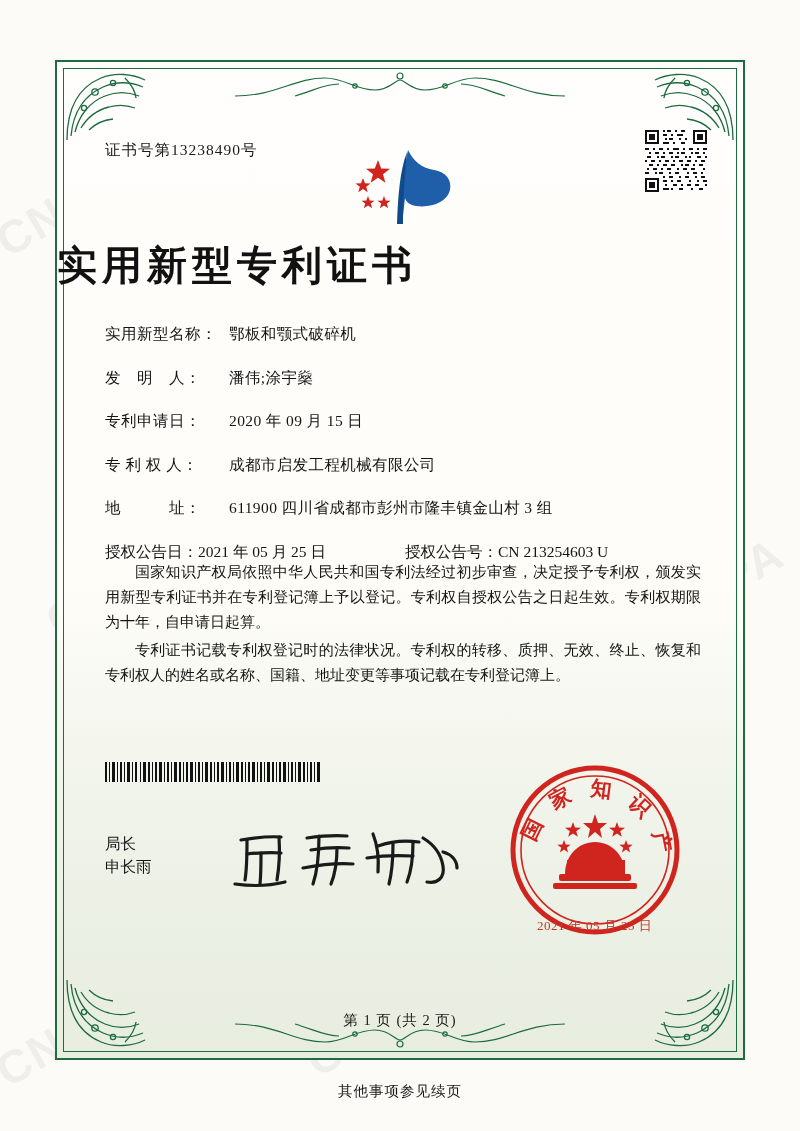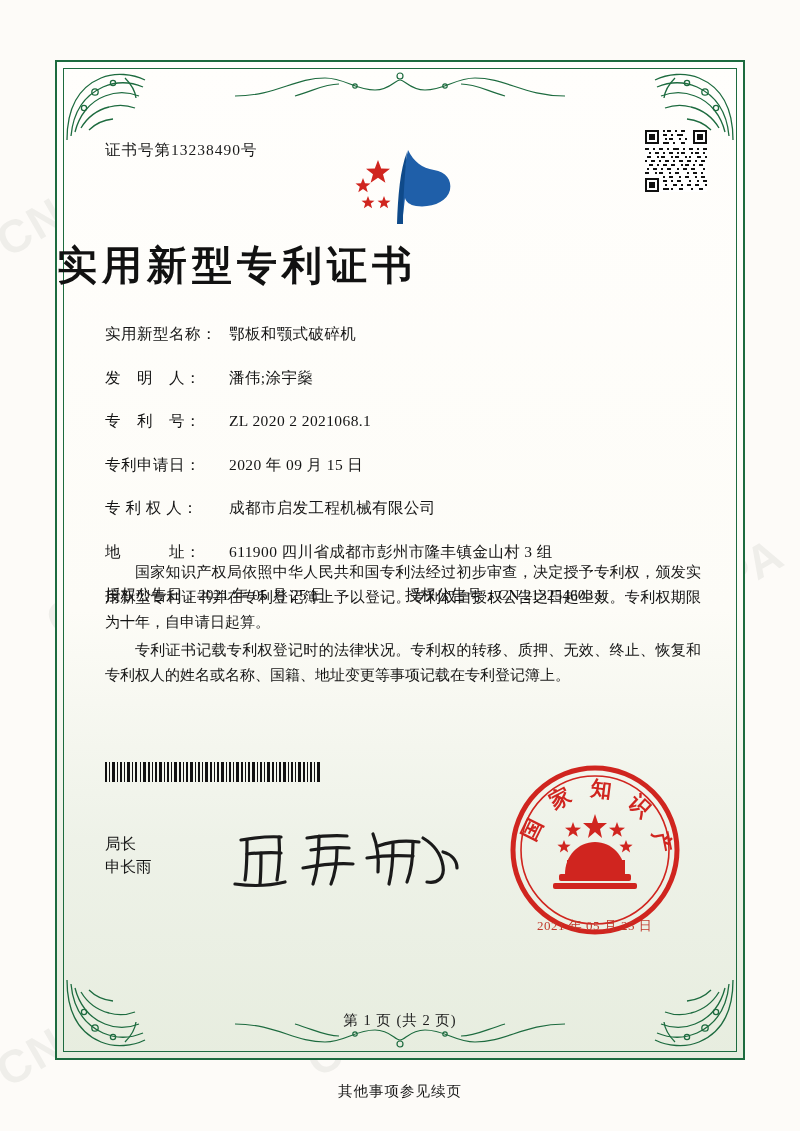--- a/index.html
+++ b/index.html
@@ -478,24 +478,20 @@
     <div class="fields">
       <div class="field">
         <div class="f-label">实用新型名称：</div>
         <div class="f-value">鄂板和颚式破碎机</div>
       </div>
       <div class="field">
         <div class="f-label">发　明　人：</div>
         <div class="f-value">潘伟;涂宇燊</div>
       </div>
       <div class="field">
-        <div class="f-label">专　利　号：</div>
-        <div class="f-value">ZL 2020 2 2021068.1</div>
-      </div>
-      <div class="field">
         <div class="f-label">专利申请日：</div>
         <div class="f-value">2020 年 09 月 15 日</div>
       </div>
       <div class="field">
         <div class="f-label">专 利 权 人：</div>
         <div class="f-value">成都市启发工程机械有限公司</div>
       </div>
       <div class="field">
         <div class="f-label">地　　　址：</div>
         <div class="f-value">611900 四川省成都市彭州市隆丰镇金山村 3 组</div>

